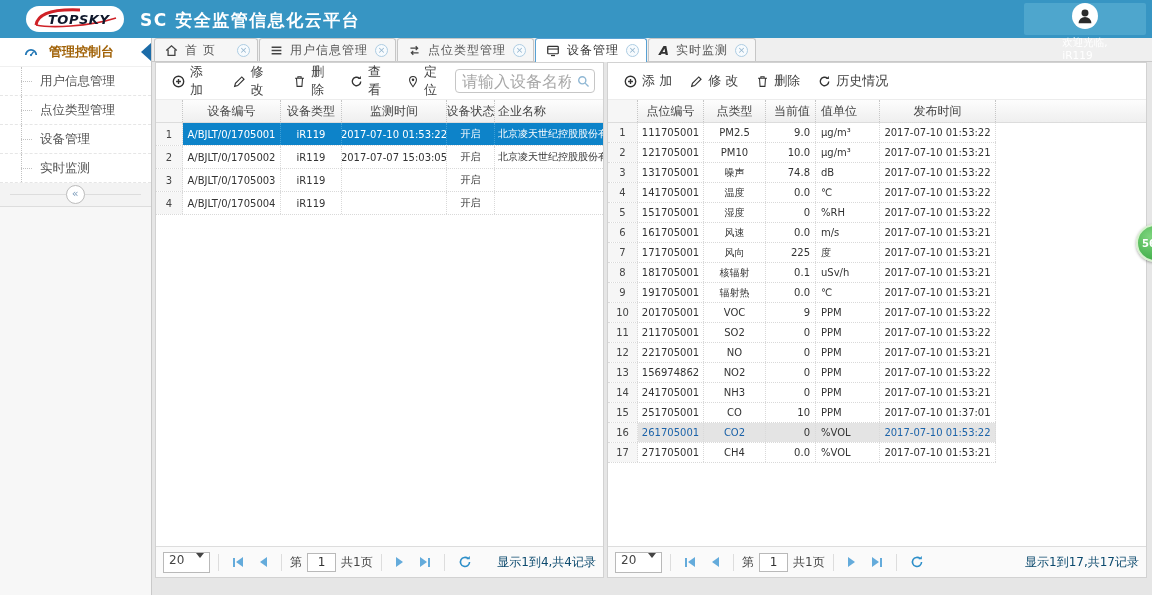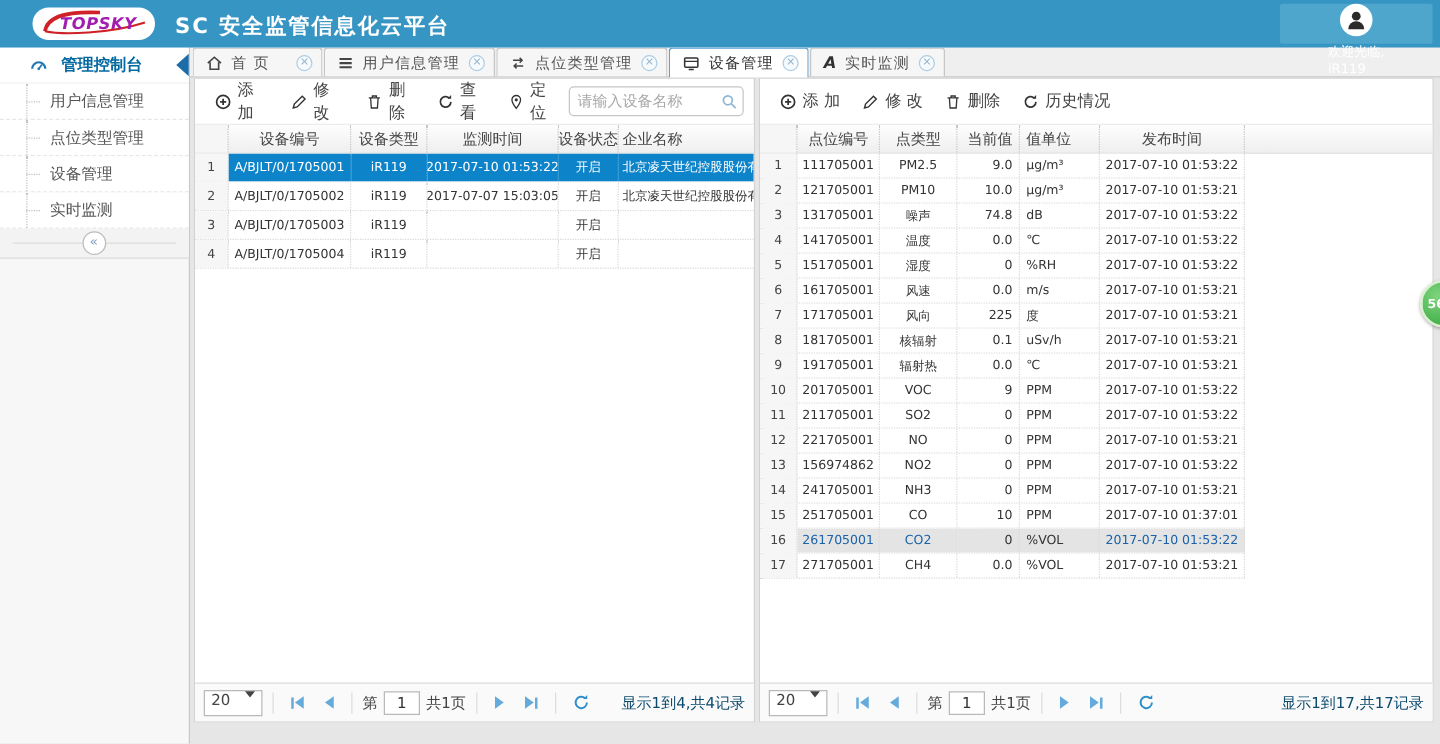--- a/index.html
+++ b/index.html
@@ -7,29 +7,29 @@
   body {
     position:relative;
     font-family:"DejaVu Sans","Liberation Sans",sans-serif;
     background:#e6e6e6;
     font-size:12px; color:#333;
   }
   
   .app-header { position:absolute; left:0; top:0; width:1152px; height:38px; background:#3795c3; z-index:5; }
   .logo { position:absolute; left:26px; top:6px; width:98px; height:26px; background:#fff; border-radius:13px; overflow:hidden; }
   .logo svg { position:absolute; left:2px; top:0; }
-  .logo-text { position:absolute; left:22px; top:6px; font-style:italic; font-weight:bold; font-size:13px; color:#a21caf; letter-spacing:.5px; }
+  .logo-text { position:absolute; left:22px; top:6px; font-style:italic; font-weight:bold; font-size:13px; color:#0f172a; letter-spacing:.5px; }
   .app-title { position:absolute; left:140px; top:9px; color:#fff; font-size:17px; font-weight:bold; letter-spacing:1.5px; }
   .user-box { position:absolute; right:6px; top:3px; width:122px; height:32px; background:#4ea6cd; border-radius:2px; display:flex; align-items:center; padding:0 6px; gap:7px; cursor:pointer;flex-direction:column; }
   .avatar { width:26px; height:26px; border-radius:50%; background:#fff; display:flex; align-items:center; justify-content:center; flex:none; }
   .welcome { color:#fff; font-size:10.5px; line-height:1.25; flex:1; }
   .caret-down { width:0; height:0; border-left:4px solid transparent; border-right:4px solid transparent; border-top:5px solid #fff; flex:none; }
   
   .sidebar { position:absolute; left:0; top:38px; width:152px; height:557px; background:#f7f7f7; border-right:1px solid #c9c9c9; }
-  .side-section { height:29px; background:#fff; display:flex; align-items:center; padding-left:24px; gap:11px; color:#0369a1; font-weight:bold; font-size:13px; position:relative; border-bottom:1px solid #f0f0f0; cursor:pointer; }
+  .side-section { height:29px; background:#fff; display:flex; align-items:center; padding-left:24px; gap:11px; color:#a16207; font-weight:bold; font-size:13px; position:relative; border-bottom:1px solid #f0f0f0; cursor:pointer; }
   .panel-arrow { position:absolute; right:0; top:50%; margin-top:-9px; width:0; height:0; border-top:9px solid transparent; border-bottom:9px solid transparent; border-right:10px solid #1c6ca8; }
   .chev { position:absolute; right:12px; top:11px; width:7px; height:7px; border-right:1.6px solid #2e82bd; border-bottom:1.6px solid #2e82bd; transform:rotate(45deg); }
   .side-item { height:29px; background:#fff; display:flex; align-items:center; padding-left:40px; font-size:12.5px; color:#555; border-bottom:1px dashed #e6e6e6; position:relative; cursor:pointer; }
   .side-item::before { content:""; position:absolute; left:21px; top:0; bottom:0; border-left:1px dotted #c2c2c2; }
   .side-item::after { content:""; position:absolute; left:21px; top:50%; width:11px; border-top:1px dotted #c2c2c2; }
   .collapse-bar { height:24px; background:#f3f3f3; border-bottom:1px solid #ddd; position:relative; }
   .collapse-bar::before { content:""; position:absolute; left:10px; right:10px; top:11px; border-top:1px solid #ddd; }
   .collapse-btn { position:absolute; left:50%; top:2px; margin-left:-10px; width:19px; height:19px; border-radius:50%; border:1px solid #bcbcbc; background:#fff; color:#7d9cba; font-size:11px; line-height:16px; text-align:center; cursor:pointer; }
   
   .tabbar { position:absolute; left:152px; top:38px; width:1000px; height:24px; background:#efefef; border-bottom:1px solid #c9c9c9; display:flex; align-items:flex-end; padding-left:2px; z-index:4; }
@@ -40,21 +40,21 @@
   .tab-close { margin-left:auto; width:13px; height:13px; flex:none; border-radius:50%; border:1px solid #aecde3; background:#f7fbfe; color:#93b4cd; font-size:9px; line-height:11px; text-align:center; cursor:pointer; }
   .a-glyph { font-weight:900; font-style:italic; font-size:13px; color:#333; line-height:1; }
   
   .panel { position:absolute; top:62px; height:516px; background:#fff; border:1px solid #d2d2d2; display:flex; flex-direction:column; }
   .panel.left  { left:155px; width:449px; }
   .panel.right { left:607px; width:540px; }
   .toolbar { height:37px; flex:none; display:flex; align-items:center; padding:0 8px; gap:2px; border-bottom:1px solid #ececec; }
   .tbtn { display:flex; align-items:center; gap:5px; padding:4px 8px; font-size:13px; color:#444; border-radius:3px; cursor:pointer; }
   .tbtn svg { flex:none; }
   .search-box { margin-left:auto; width:140px; height:24px; border:1px solid #c6c6c6; border-radius:4px; background:#fff; display:flex; align-items:center; padding-right:4px; }
-  .search-box input { border:none; outline:none; flex:1; min-width:0; font-size:12px; padding:0 6px; color:#333; font-family:inherit; background:transparent; }
+  .search-box input { border:none; outline:none; flex:1; min-width:0; font-size:16px; padding:0 6px; color:#333; font-family:inherit; background:transparent; }
   .search-box input::placeholder { color:#a8a8a8; }
   .grid-wrap { flex:1; position:relative; overflow:hidden; }
   .ghead { display:flex; height:23px; background:linear-gradient(#fdfdfd,#efefef); border-bottom:1px solid #dcdcdc; font-size:12px; color:#444; }
   .ghead .cell { display:flex; align-items:center; justify-content:center; border-right:1px dotted #c6c6c6; }
   .ghead .cell.last { border-right:none; }
   .trow { display:flex; height:23px; border-bottom:1px dotted #d9d9d9; font-size:10px; color:#333; background:#fff; cursor:pointer; }
   .cell { display:flex; align-items:center; justify-content:center; border-right:1px dotted #d9d9d9; overflow:hidden; white-space:nowrap; }
   .rownum { background:#f6f6f6; color:#444; flex:none; }
   
   .device .rownum { width:27px; }

